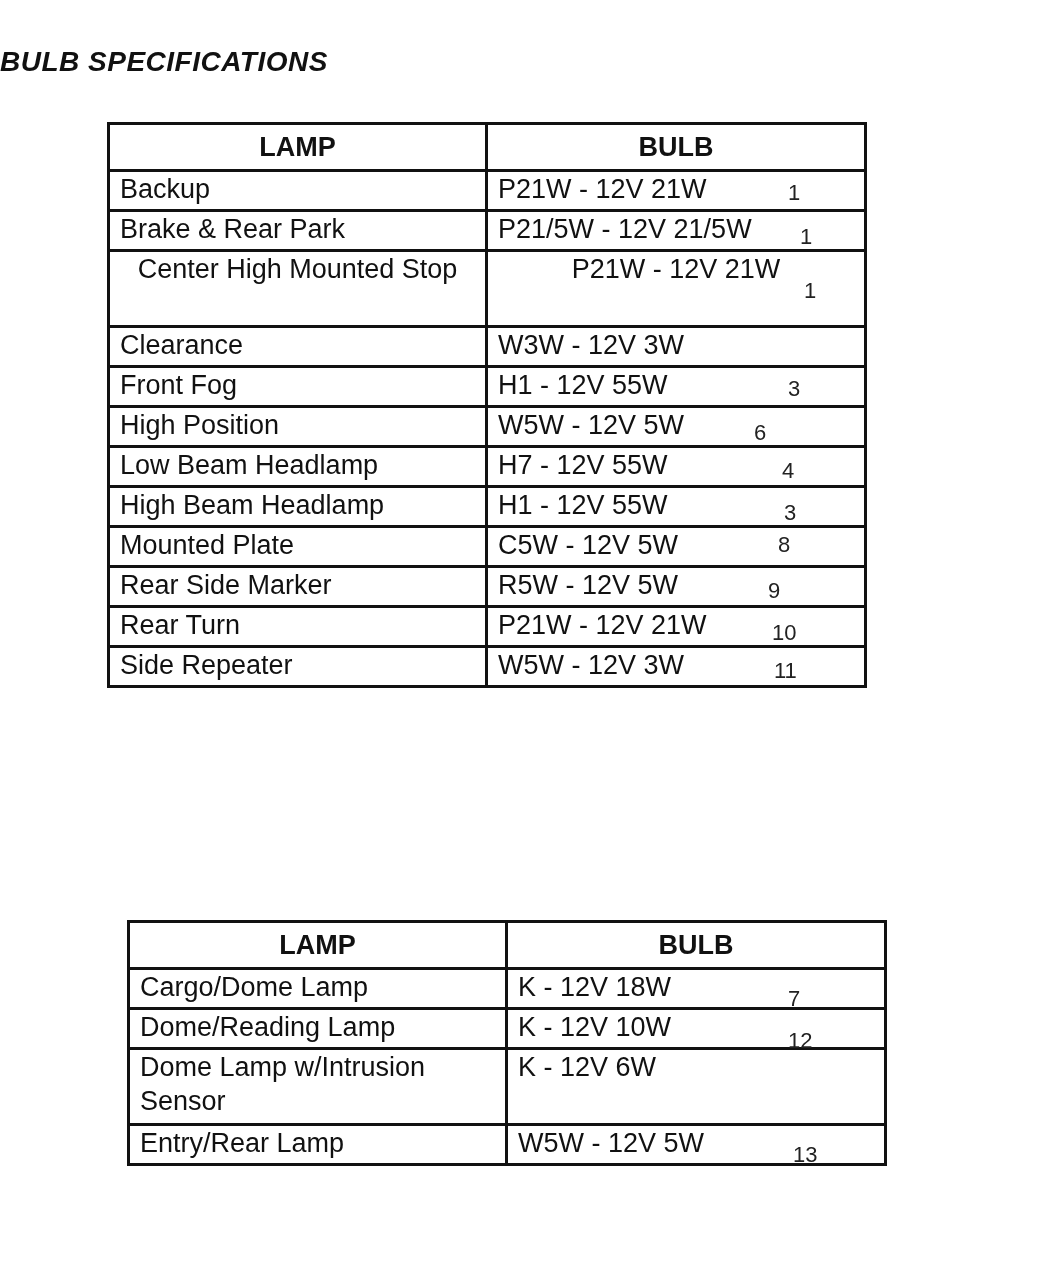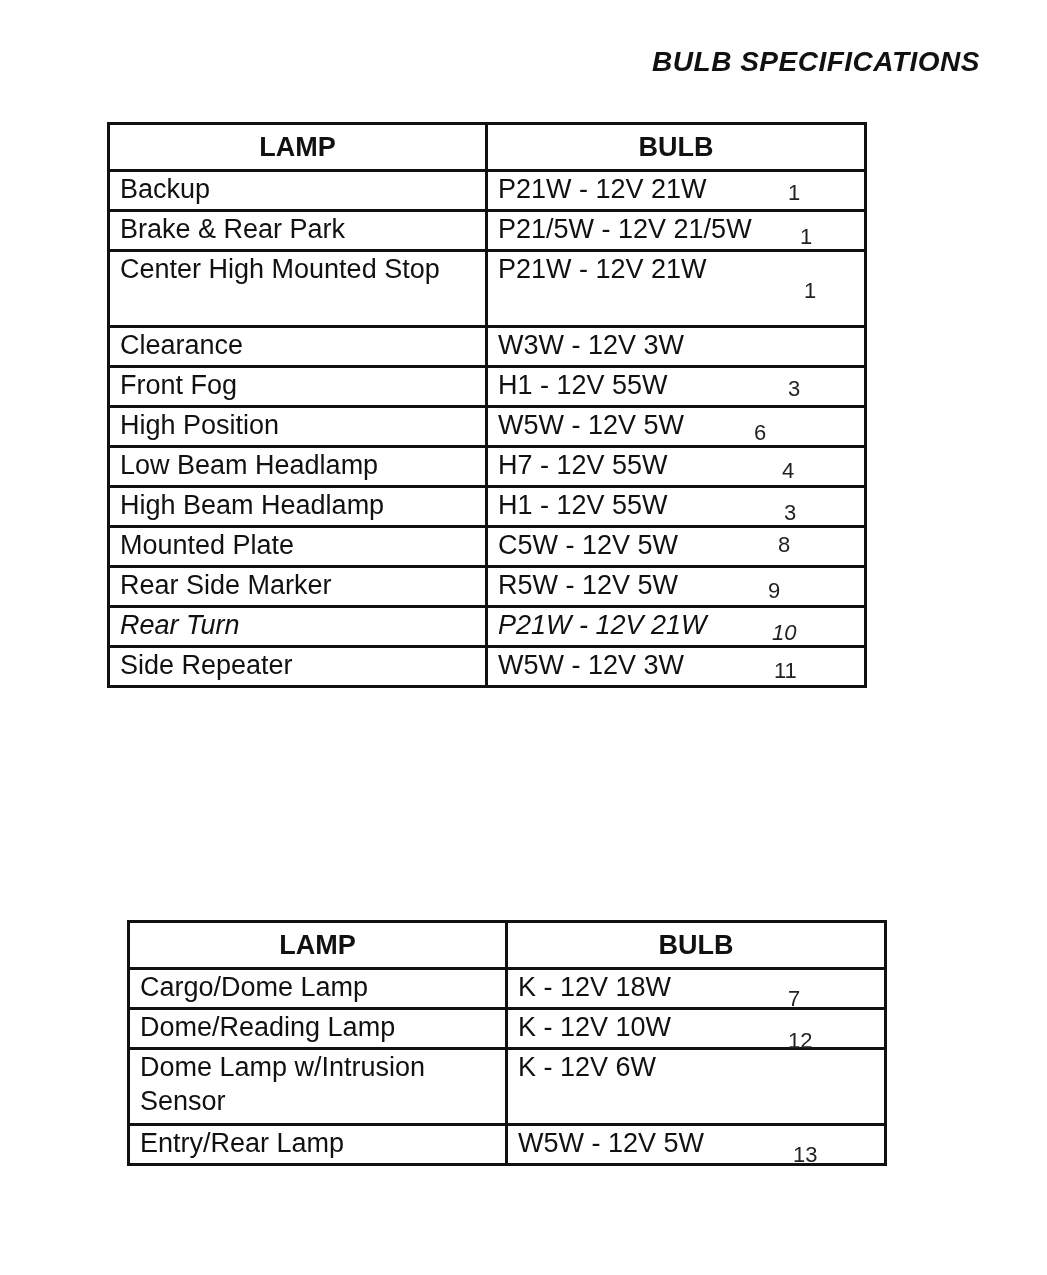--- a/index.html
+++ b/index.html
@@ -1,18 +1,18 @@
 <!DOCTYPE html>
 <html><head>
 <meta charset="utf-8">
 <style>
   html, body { margin: 0; padding: 0; background: #ffffff; }
   body { width: 1047px; height: 1275px; position: relative; overflow: hidden;
          font-family: "Liberation Sans", "DejaVu Sans", sans-serif; color: #111; }
-  .title { position: absolute; top: 46px; left: 0; width: 980px; text-align: right;
+  .title { position: absolute; top: 46px; left: 0; width: 980px; text-align: left;
            font-size: 28px; font-weight: bold; font-style: italic; letter-spacing: 0.5px; }
   table.spec { position: absolute; border-collapse: collapse; table-layout: fixed; }
   table.spec td, table.spec th { border: 3px solid #111; font-size: 27px; padding: 0 10px;
            vertical-align: top; line-height: 34px; position: relative; }
   table.spec th { font-weight: bold; text-align: center; height: 44px; vertical-align: middle; }
   .num { position: absolute; font-size: 22px; font-weight: normal; color: #222; }
   #t1 { top: 122px; left: 107px; width: 757px; }
   #t1 col.c1 { width: 378px; } #t1 col.c2 { width: 379px; }
   #t2 { top: 920px; left: 127px; width: 757px; }
   #t2 col.c1 { width: 378px; } #t2 col.c2 { width: 379px; }
@@ -35,21 +35,21 @@
   </thead>
   <tbody id="t1body">
       <tr style="height: 40px;">
         <td>Backup</td>
         <td><span>P21W - 12V 21W</span><span class="num" style="left: 300px; top: 4px;">1</span></td>
       </tr>
       <tr style="height: 40px;">
         <td>Brake &amp; Rear Park</td>
         <td><span>P21/5W - 12V 21/5W</span><span class="num" style="left: 312px; top: 8px;">1</span></td>
       </tr>
-      <tr style="height: 76px;">
+      <tr style="height: 76px; text-align: center;">
         <td>Center High Mounted Stop</td>
         <td><span>P21W - 12V 21W</span><span class="num" style="left: 316px; top: 22px;">1</span></td>
       </tr>
       <tr style="height: 40px;">
         <td>Clearance</td>
         <td><span>W3W - 12V 3W</span></td>
       </tr>
       <tr style="height: 40px;">
         <td>Front Fog</td>
         <td><span>H1 - 12V 55W</span><span class="num" style="left: 300px; top: 4px;">3</span></td>
@@ -67,21 +67,21 @@
         <td><span>H1 - 12V 55W</span><span class="num" style="left: 296px; top: 8px;">3</span></td>
       </tr>
       <tr style="height: 40px;">
         <td>Mounted Plate</td>
         <td><span>C5W - 12V 5W</span><span class="num" style="left: 290px; top: 0px;">8</span></td>
       </tr>
       <tr style="height: 40px;">
         <td>Rear Side Marker</td>
         <td><span>R5W - 12V 5W</span><span class="num" style="left: 280px; top: 6px;">9</span></td>
       </tr>
-      <tr style="height: 40px; font-style: italic;">
+      <tr style="height: 40px;">
         <td>Rear Turn</td>
         <td><span>P21W - 12V 21W</span><span class="num" style="left: 284px; top: 8px;">10</span></td>
       </tr>
       <tr style="height: 40px;">
         <td>Side Repeater</td>
         <td><span>W5W - 12V 3W</span><span class="num" style="left: 286px; top: 6px; text-align: center;">11</span></td>
       </tr>
     </tbody>
 </table>
 

